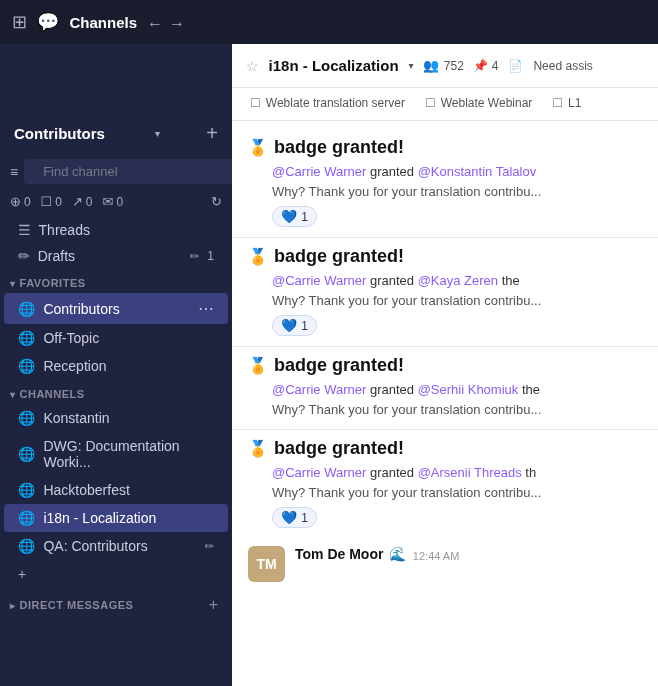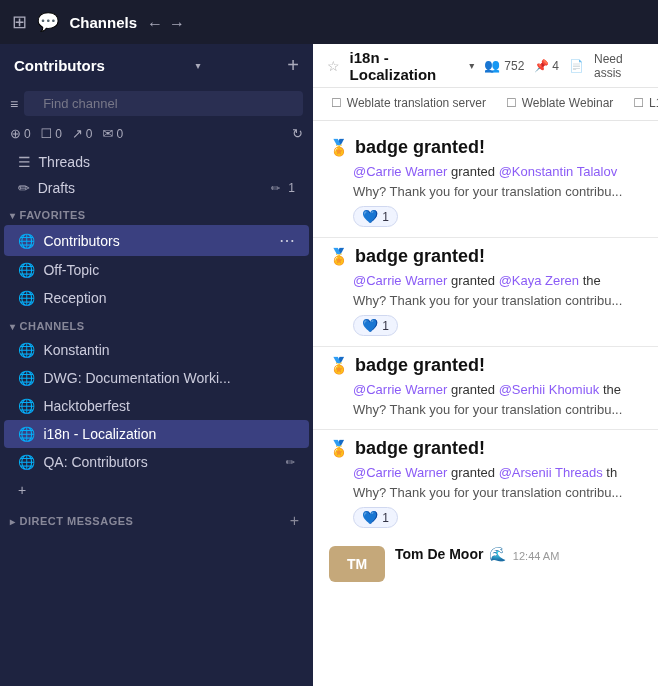--- a/index.html
+++ b/index.html
@@ -23,27 +23,28 @@
 
     
     .main-layout {
       display: flex;
       flex: 1;
       overflow: hidden;
     }
 
     
     .sidebar {
-      width: 313px;
+      width: 232px;
       background: #1e2340;
       display: flex;
       flex-direction: column;
       flex-shrink: 0;
       overflow-y: auto;
       overflow-x: hidden;
+      justify-content: center;
     }
 
     
     .workspace-header {
       display: flex;
       align-items: center;
       justify-content: space-between;
       padding: 10px 14px;
       cursor: pointer;
     }
@@ -212,21 +213,21 @@
     .reaction-emoji { font-size: 13px; }
 
     
     .user-message {
       display: flex;
       align-items: flex-start;
       gap: 10px;
       padding: 8px 16px;
     }
     .user-avatar {
-      width: 56px;
+      width: 37px;
       height: 36px;
       border-radius: 6px;
       background: #c5a87a;
       flex-shrink: 0;
       display: flex;
       align-items: center;
       justify-content: center;
       font-size: 14px;
       color: #fff;
       font-weight: 700;

